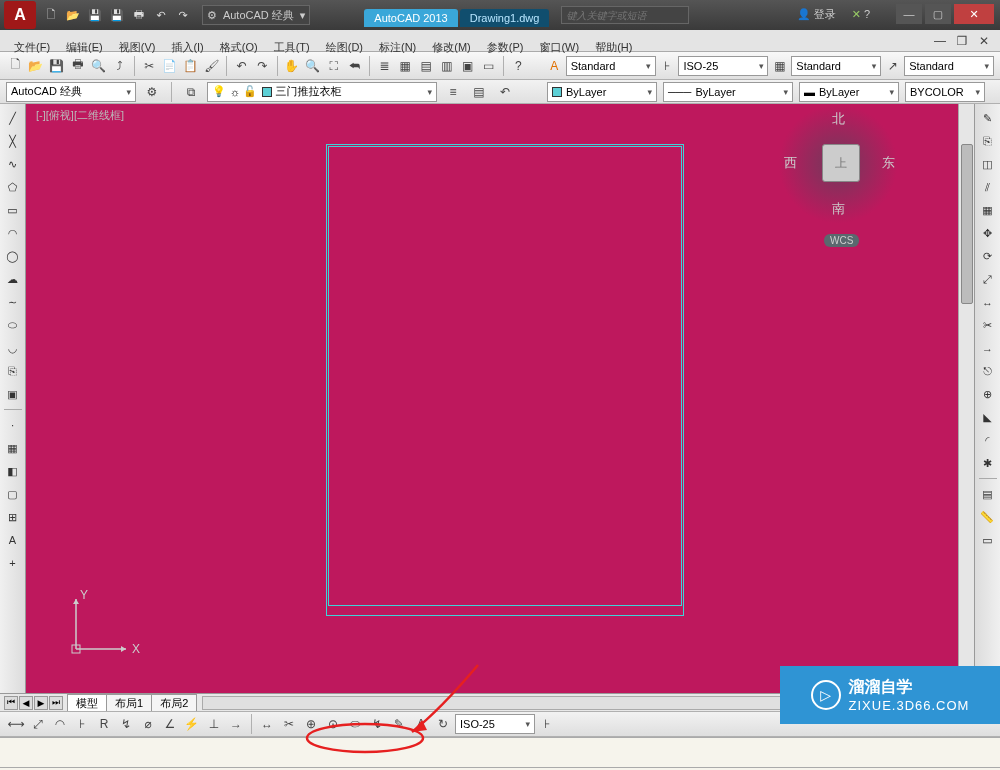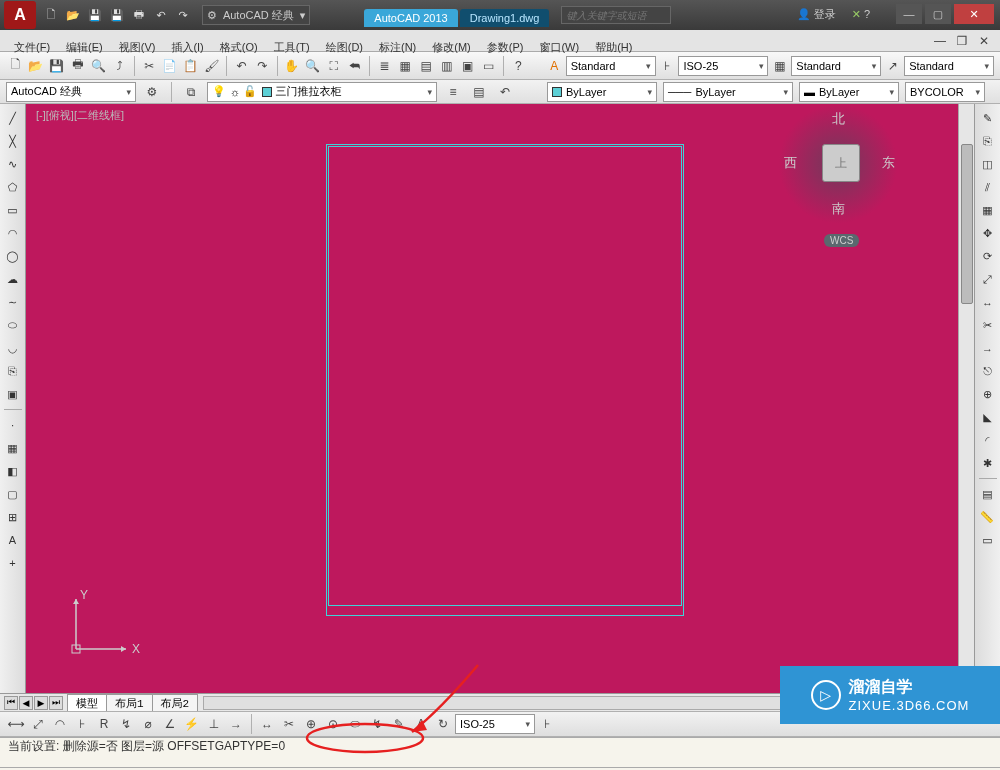--- a/index.html
+++ b/index.html
@@ -8,21 +8,21 @@
 
 .title-bar { height: 30px; background: linear-gradient(to bottom, #555 0%, #3a3a3a 100%); display: flex; align-items: center; position: relative; }
 .app-logo { width: 32px; height: 28px; background: #a01818; border-radius: 3px; margin-left: 4px; display: flex; align-items: center; justify-content: center; color: #fff; font-size: 16px; font-weight: bold; }
 .qa-icons { display: flex; gap: 4px; margin-left: 6px; }
 .qa-icon { width: 18px; height: 18px; color: #ddd; font-size: 11px; display: flex; align-items: center; justify-content: center; cursor: pointer; }
 .workspace-combo { margin-left: 10px; height: 20px; background: #444; color: #ccc; font-size: 11px; padding: 0 4px; border: 1px solid #666; display: flex; align-items: center; gap: 6px; }
 .title-tabs { display: flex; margin-left: 10px; height: 24px; align-items: flex-end; padding-left: 44px; }
 .title-tab { padding: 3px 10px; font-size: 11px; color: #ccc; background: #444; border-radius: 3px 3px 0 0; margin-right: 2px; cursor: pointer; }
 .title-tab.active { background: #3aa7d9; color: #fff; }
 .title-tab.doc { background: #104e6e; color: #b8e6ff; }
-.kw-search { margin-left: 10px; width: 110px; height: 18px; background: #444; color: #aaa; font-size: 10px; font-style: italic; padding: 0 4px; border: 1px solid #666; }
+.kw-search { margin-left: 10px; width: 128px; height: 18px; background: #444; color: #aaa; font-size: 10px; font-style: italic; padding: 0 4px; border: 1px solid #666; }
 .title-right { position: absolute; right: 6px; top: 4px; display: flex; gap: 3px; align-items: center; color: #ccc; font-size: 11px; }
 .win-btn { width: 26px; height: 20px; background: #555; color: #ccc; display: flex; align-items: center; justify-content: center; font-size: 11px; cursor: pointer; }
 .win-close { background: #c04040; color: #fff; width: 40px; }
 
 
 .menu-bar { height: 22px; background: #e4e4e4; border-bottom: 1px solid #aaa; display: flex; align-items: center; padding-left: 6px; }
 .menu-item { padding: 2px 8px; font-size: 11px; color: #333; cursor: pointer; margin-top: 13px; }
 
 
 .toolbar-row { height: 28px; background: linear-gradient(to bottom, #f8f8f8, #e0e0e0); border-bottom: 1px solid #b0b0b0; display: flex; align-items: center; padding: 0 6px; gap: 2px; }
@@ -54,21 +54,21 @@
 .wcs-badge { position: absolute; left: 36px; top: 120px; background: #5a686e; color: #cfcfcf; font-size: 10px; padding: 1px 6px; border-radius: 6px; }
 
 .right-tools { width: 26px; background: linear-gradient(to left, #f0f0f0, #dcdcdc); border-left: 1px solid #999; display: flex; flex-direction: column; align-items: center; padding-top: 4px; gap: 3px; }
 .scrollbar-v { width: 16px; background: #e6e6e6; border-left: 1px solid #aaa; position: relative; }
 .sb-thumb-v { position: absolute; left: 2px; top: 40px; width: 12px; height: 160px; background: #bcbcbc; border: 1px solid #888; border-radius: 2px; }
 
 
 .tabs-row { height: 18px; background: #e8e8e8; border-top: 1px solid #999; display: flex; align-items: center; font-size: 11px; }
 .tabs-nav { display: flex; gap: 1px; padding: 0 4px; }
 .tab-nav-btn { width: 14px; height: 14px; background: #ddd; border: 1px solid #999; font-size: 9px; display: flex; align-items: center; justify-content: center; cursor: pointer; }
-.layout-tab { padding: 0 8px; height: 17px; background: #f5f5f5; border: 1px solid #999; border-bottom: none; margin-right: -1px; cursor: pointer; display: flex; align-items: center; font-family: Liberation Mono, monospace; }
+.layout-tab { padding: 0 8px; height: 17px; background: #f5f5f5; border: 1px solid #999; border-bottom: none; margin-right: -1px; cursor: pointer; display: flex; align-items: center; }
 .layout-tab.active { background: #fff; }
 .scroll-h { flex: 1; height: 14px; background: #e0e0e0; margin: 0 6px; border: 1px solid #aaa; }
 
 
 .toolbar-row2 { height: 26px; background: linear-gradient(to bottom, #f2f2f2, #dedede); border-top: 1px solid #b0b0b0; border-bottom: 1px solid #b0b0b0; display: flex; align-items: center; padding: 0 6px; gap: 2px; }
 
 
 .cmd-area { height: 30px; background: #f6f4ec; border-top: 1px solid #aaa; font-family: "SimSun", monospace; font-size: 12px; color: #333; padding: 1px 8px; line-height: 14px; }
 .cmd-line { height: 20px; background: #f6f4ec; border-top: 1px solid #aaa; display: flex; align-items: center; font-family: "SimSun", monospace; font-size: 12px; padding: 0 6px; gap: 4px; }
 .cmd-icon { width: 16px; height: 16px; color: #3a6; }
@@ -347,21 +347,20 @@
   <div class="tool-btn">A</div>
   <div class="tool-btn">↻</div>
   <div class="prop-combo" style="min-width:80px">
       <span>ISO-25</span>
       <span class="dd">▾</span>
     </div>
   <div class="tool-btn">⊦</div>
 </div>
 
 <div class="cmd-area">
-  <div>当前设置: 删除源=否  图层=源  OFFSETGAPTYPE=0</div>
 </div>
 
 <div class="cmd-line">
   <span class="cmd-icon">⌨</span>
   <span>OFFSET 指定偏移距离或 [</span>
   <span class="cmd-opt">通过(T)</span>
   <span class="cmd-opt">删除(E)</span>
   <span class="cmd-opt">图层(L)</span>
 
 </div>

